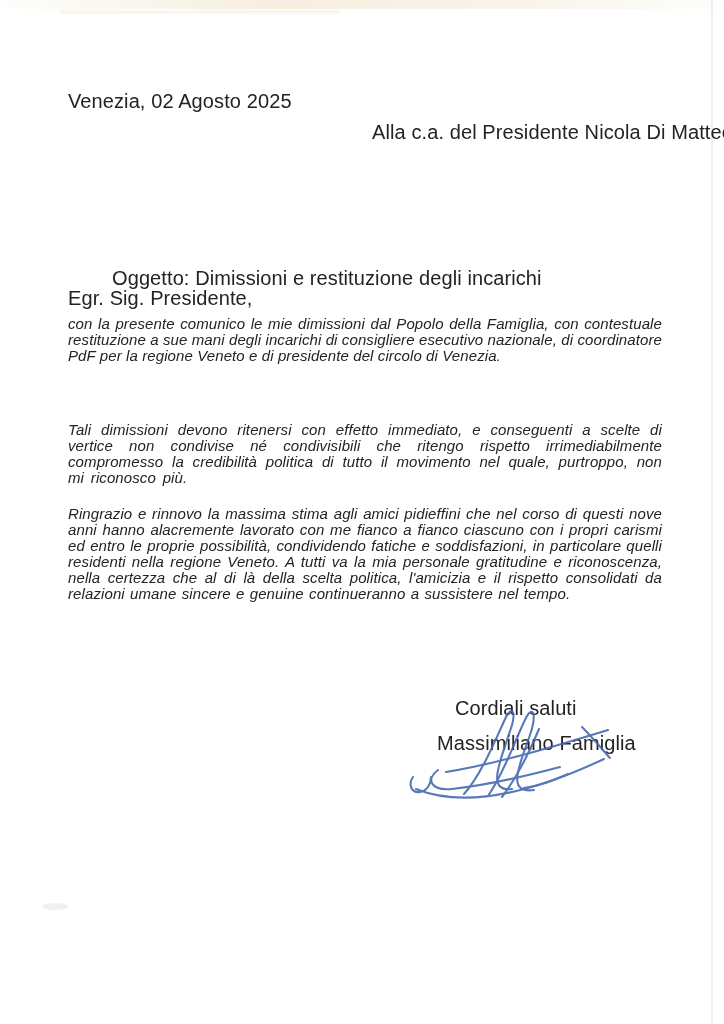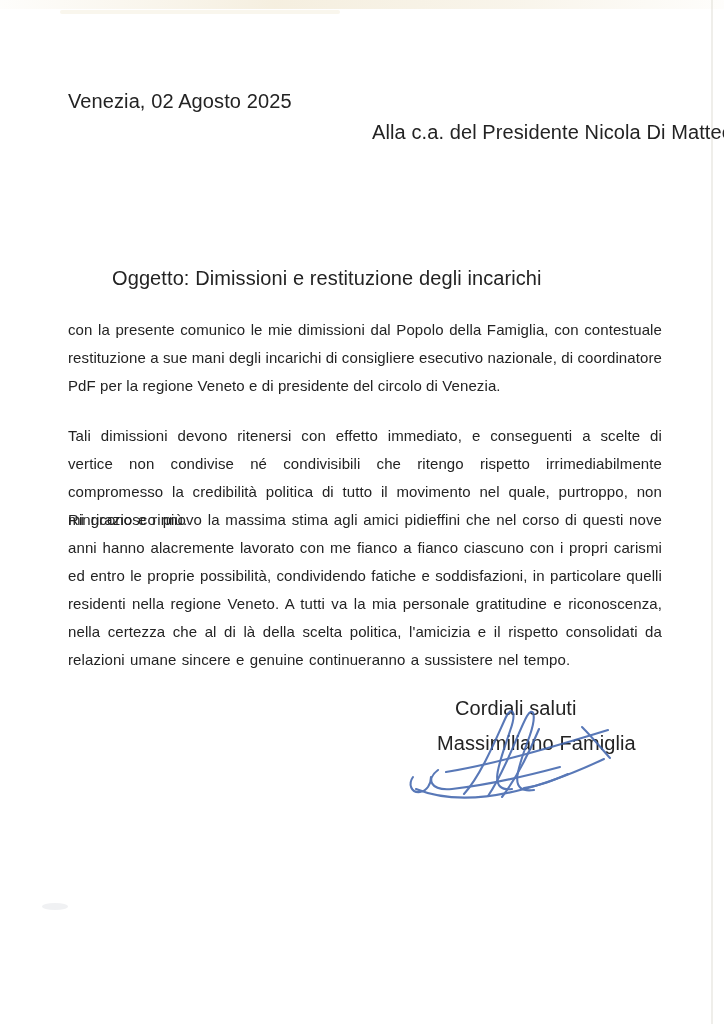--- a/index.html
+++ b/index.html
@@ -56,23 +56,24 @@
     font-size: 20px;
     line-height: 22px;
     letter-spacing: 0.1px;
     white-space: nowrap;
   }
   .para {
     position: absolute;
     left: 68px;
     width: 594px;
     font-size: 15px;
-    line-height: 28px;
+    line-height: 16px;
     text-align: justify;
     letter-spacing: 0.1px;
+    font-style: italic;
   }
   .date-line        { left: 68px;  top: 90px; }
   .recipient-1      { left: 372px; top: 121px; }
   .recipient-2      { left: 372px; top: 158px; }
   .subject-line     { left: 112px; top: 221px; margin-top: 46px; }
   .salutation-line  { left: 68px;  top: 287px; }
   .para-1           { top: 316px; }
   .para-2           { top: 422px; word-spacing: 2.5px; }
   .para-3           { top: 506px; word-spacing: 1px; }
   .closing-line     { left: 455px; top: 697px; text-align: right; }
@@ -94,20 +95,21 @@
   <div class="scan-top2"></div>
   <div class="scan-right-edge"></div>
   <div class="scan-smudge"></div>
 
   <div class="txt date-line">Venezia, 02 Agosto 2025</div>
 
   <div class="txt recipient-1">Alla c.a. del Presidente Nicola Di Matteo</div>
 
   <div class="txt subject-line">Oggetto: Dimissioni e restituzione degli incarichi</div>
 
+  <div class="txt salutation-line">Egr. Sig. Presidente,</div>
 
   <div class="para para-1">con la presente comunico le mie dimissioni dal Popolo della Famiglia, con contestuale restituzione a sue mani degli incarichi di consigliere esecutivo nazionale, di coordinatore PdF per la regione Veneto e di presidente del circolo di Venezia.</div>
   <div class="para para-2">Tali dimissioni devono ritenersi con effetto immediato, e conseguenti a scelte di vertice non condivise né condivisibili che ritengo rispetto irrimediabilmente compromesso la credibilità politica di tutto il movimento nel quale, purtroppo, non mi riconosco più.</div>
   <div class="para para-3">Ringrazio e rinnovo la massima stima agli amici pidieffini che nel corso di questi nove anni hanno alacremente lavorato con me fianco a fianco ciascuno con i propri carismi ed entro le proprie possibilità, condividendo fatiche e soddisfazioni, in particolare quelli residenti nella regione Veneto. A tutti va la mia personale gratitudine e riconoscenza, nella certezza che al di là della scelta politica, l'amicizia e il rispetto consolidati da relazioni umane sincere e genuine continueranno a sussistere nel tempo.</div>
 
   <div class="txt closing-line">Cordiali saluti</div>
   <div class="txt signer-name">Massimiliano Famiglia</div>
 
   <div class="signature-wrap">
     <svg width="210" height="110" viewBox="0 0 210 110" xmlns="http://www.w3.org/2000/svg" fill="none" stroke="#4266ae" stroke-width="2.1" stroke-linecap="round" opacity="0.88">

